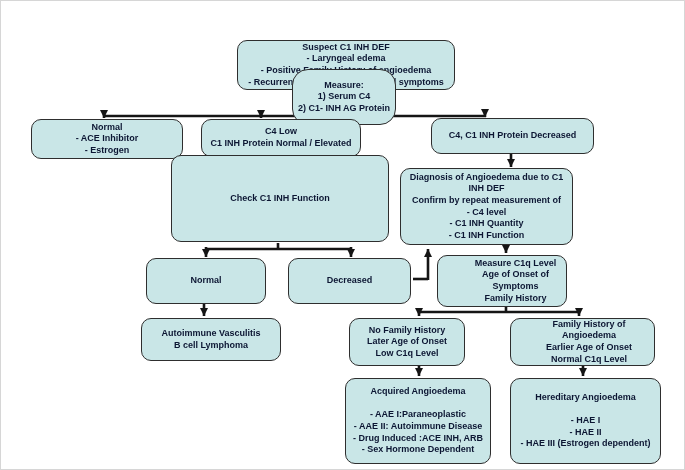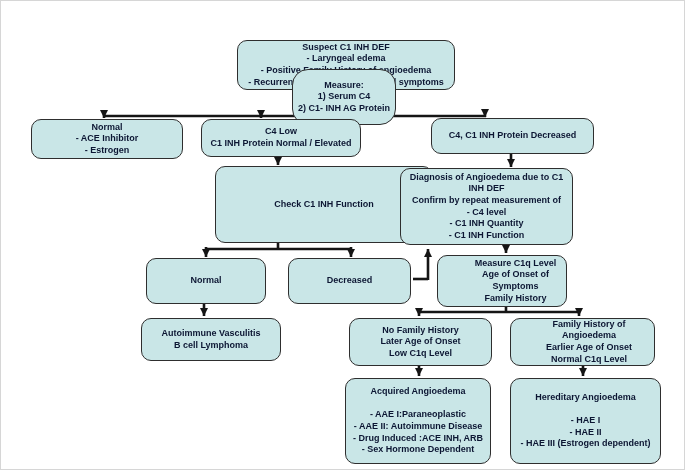--- a/index.html
+++ b/index.html
@@ -29,27 +29,27 @@
     line-height:1.28;
     white-space:pre-line;
     padding:2px 4px;
   }
   
   #n-suspect        {left:236px; top:8px;   width:218px; height:50px;margin-top:31px;}
   #n-measure        {left:291px; top:68px;  width:104px; height:56px;border-radius:16px;}
   #n-normal-meds    {left:30px;  top:118px; width:152px; height:40px;}
   #n-c4-low         {left:200px; top:118px; width:160px; height:38px;}
   #n-c4-c1-dec      {left:430px; top:117px; width:163px; height:36px;}
-  #n-check-fn       {left:170px; top:165px; width:218px; height:77px;margin-left:44px;}
+  #n-check-fn       {left:170px; top:154px; width:218px; height:87px;}
   #n-diagnosis      {left:399px; top:167px; width:173px; height:77px;}
   #n-fn-normal      {left:145px; top:257px; width:120px; height:46px;}
   #n-fn-decreased   {left:287px; top:257px; width:123px; height:46px;}
   #n-measure-c1q    {left:436px; top:254px; width:130px; height:52px;padding-left:31px;}
   #n-autoimmune     {left:140px; top:317px; width:140px; height:43px;}
-  #n-no-family      {left:348px; top:317px; width:143px; height:48px;}
+  #n-no-family      {left:348px; top:317px; width:116px; height:48px;}
   #n-family-hx      {left:509px; top:317px; width:145px; height:48px;padding-left:17px;}
   #n-acquired       {left:344px; top:377px; width:146px; height:86px;}
   #n-hereditary     {left:509px; top:377px; width:151px; height:86px;}
 </style>
 </head>
 <body>
 
 <div class="canvas">
 
   <svg class="connectors" width="685" height="470" viewBox="0 0 685 470" xmlns="http://www.w3.org/2000/svg">

